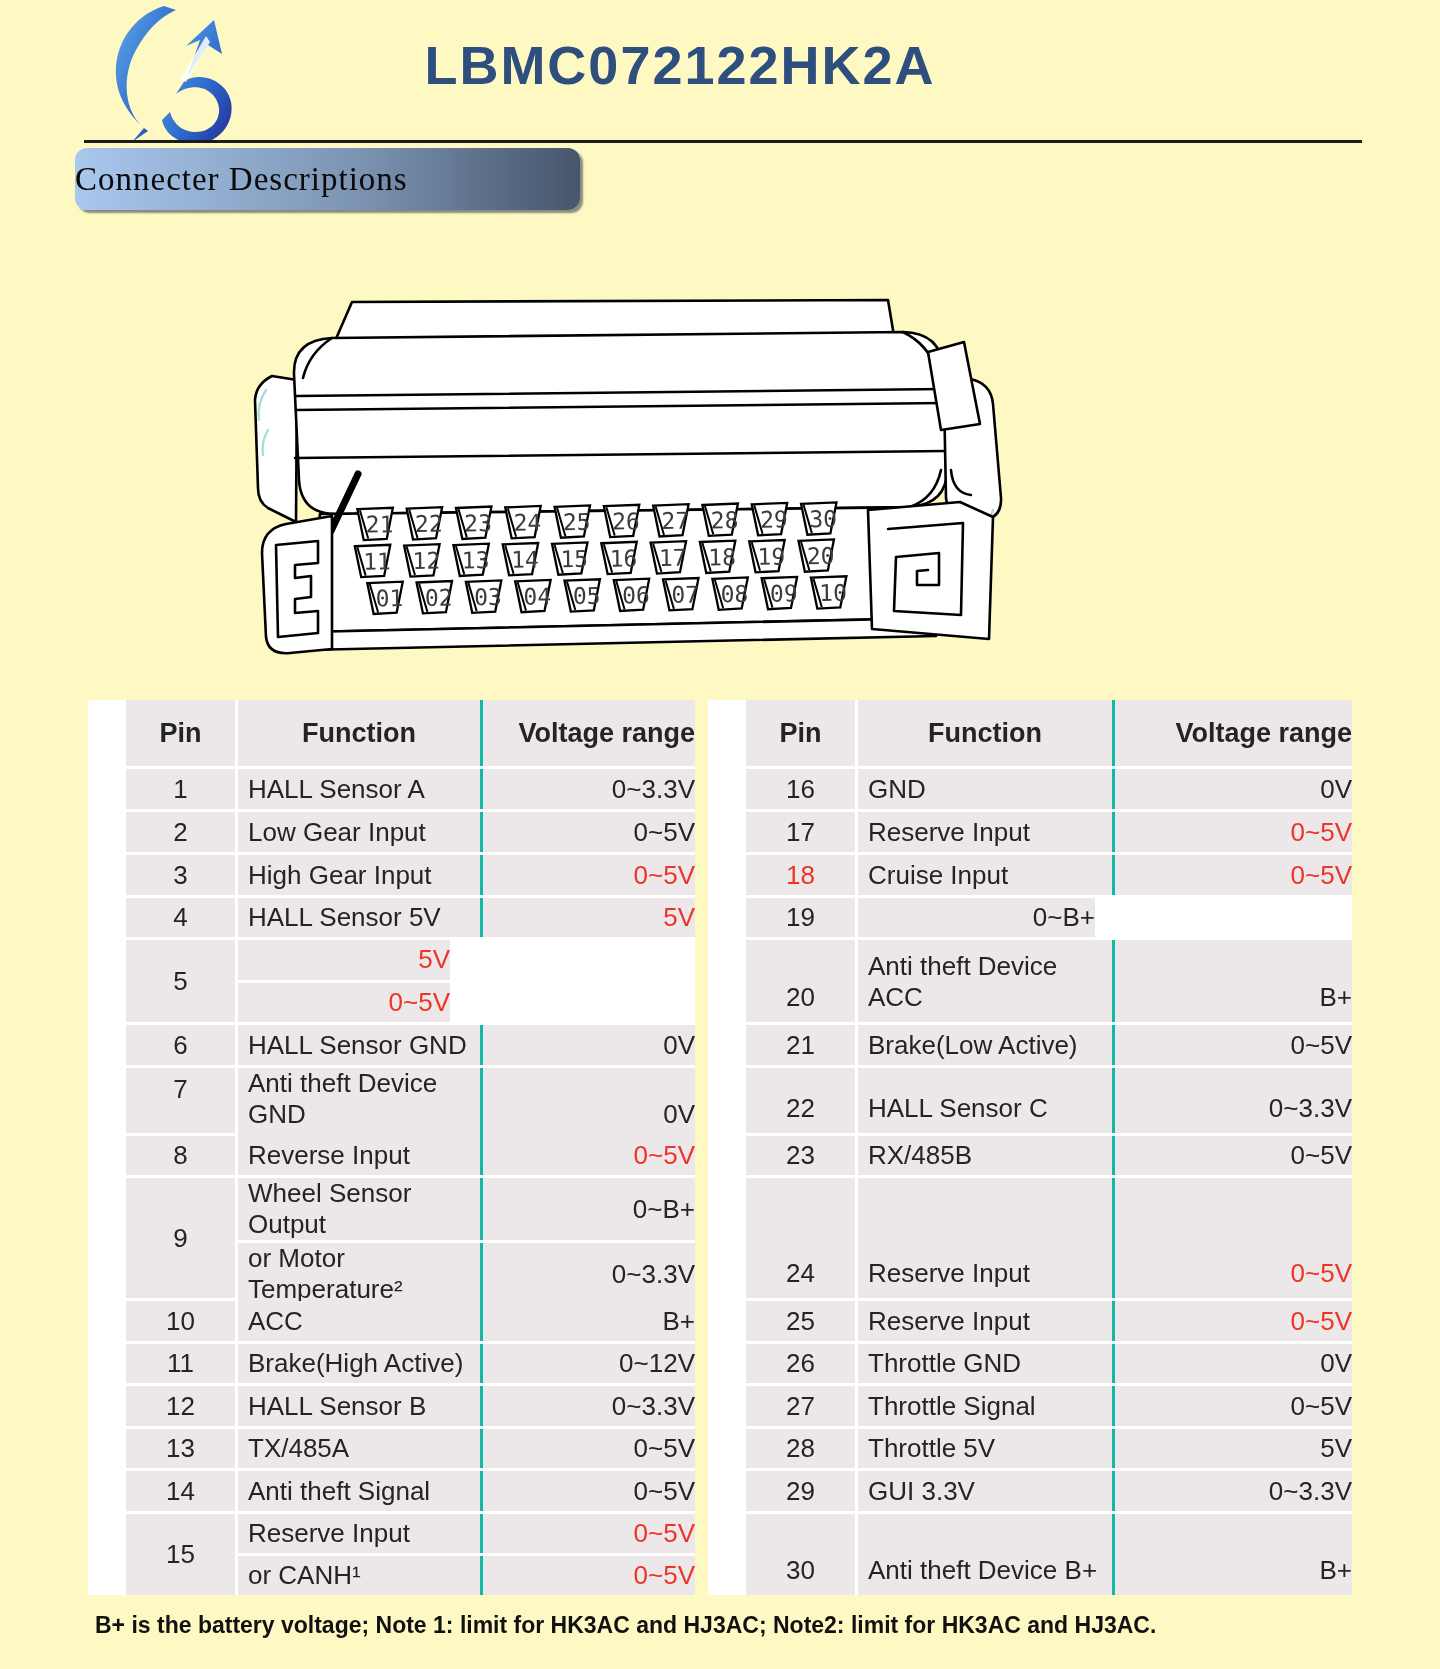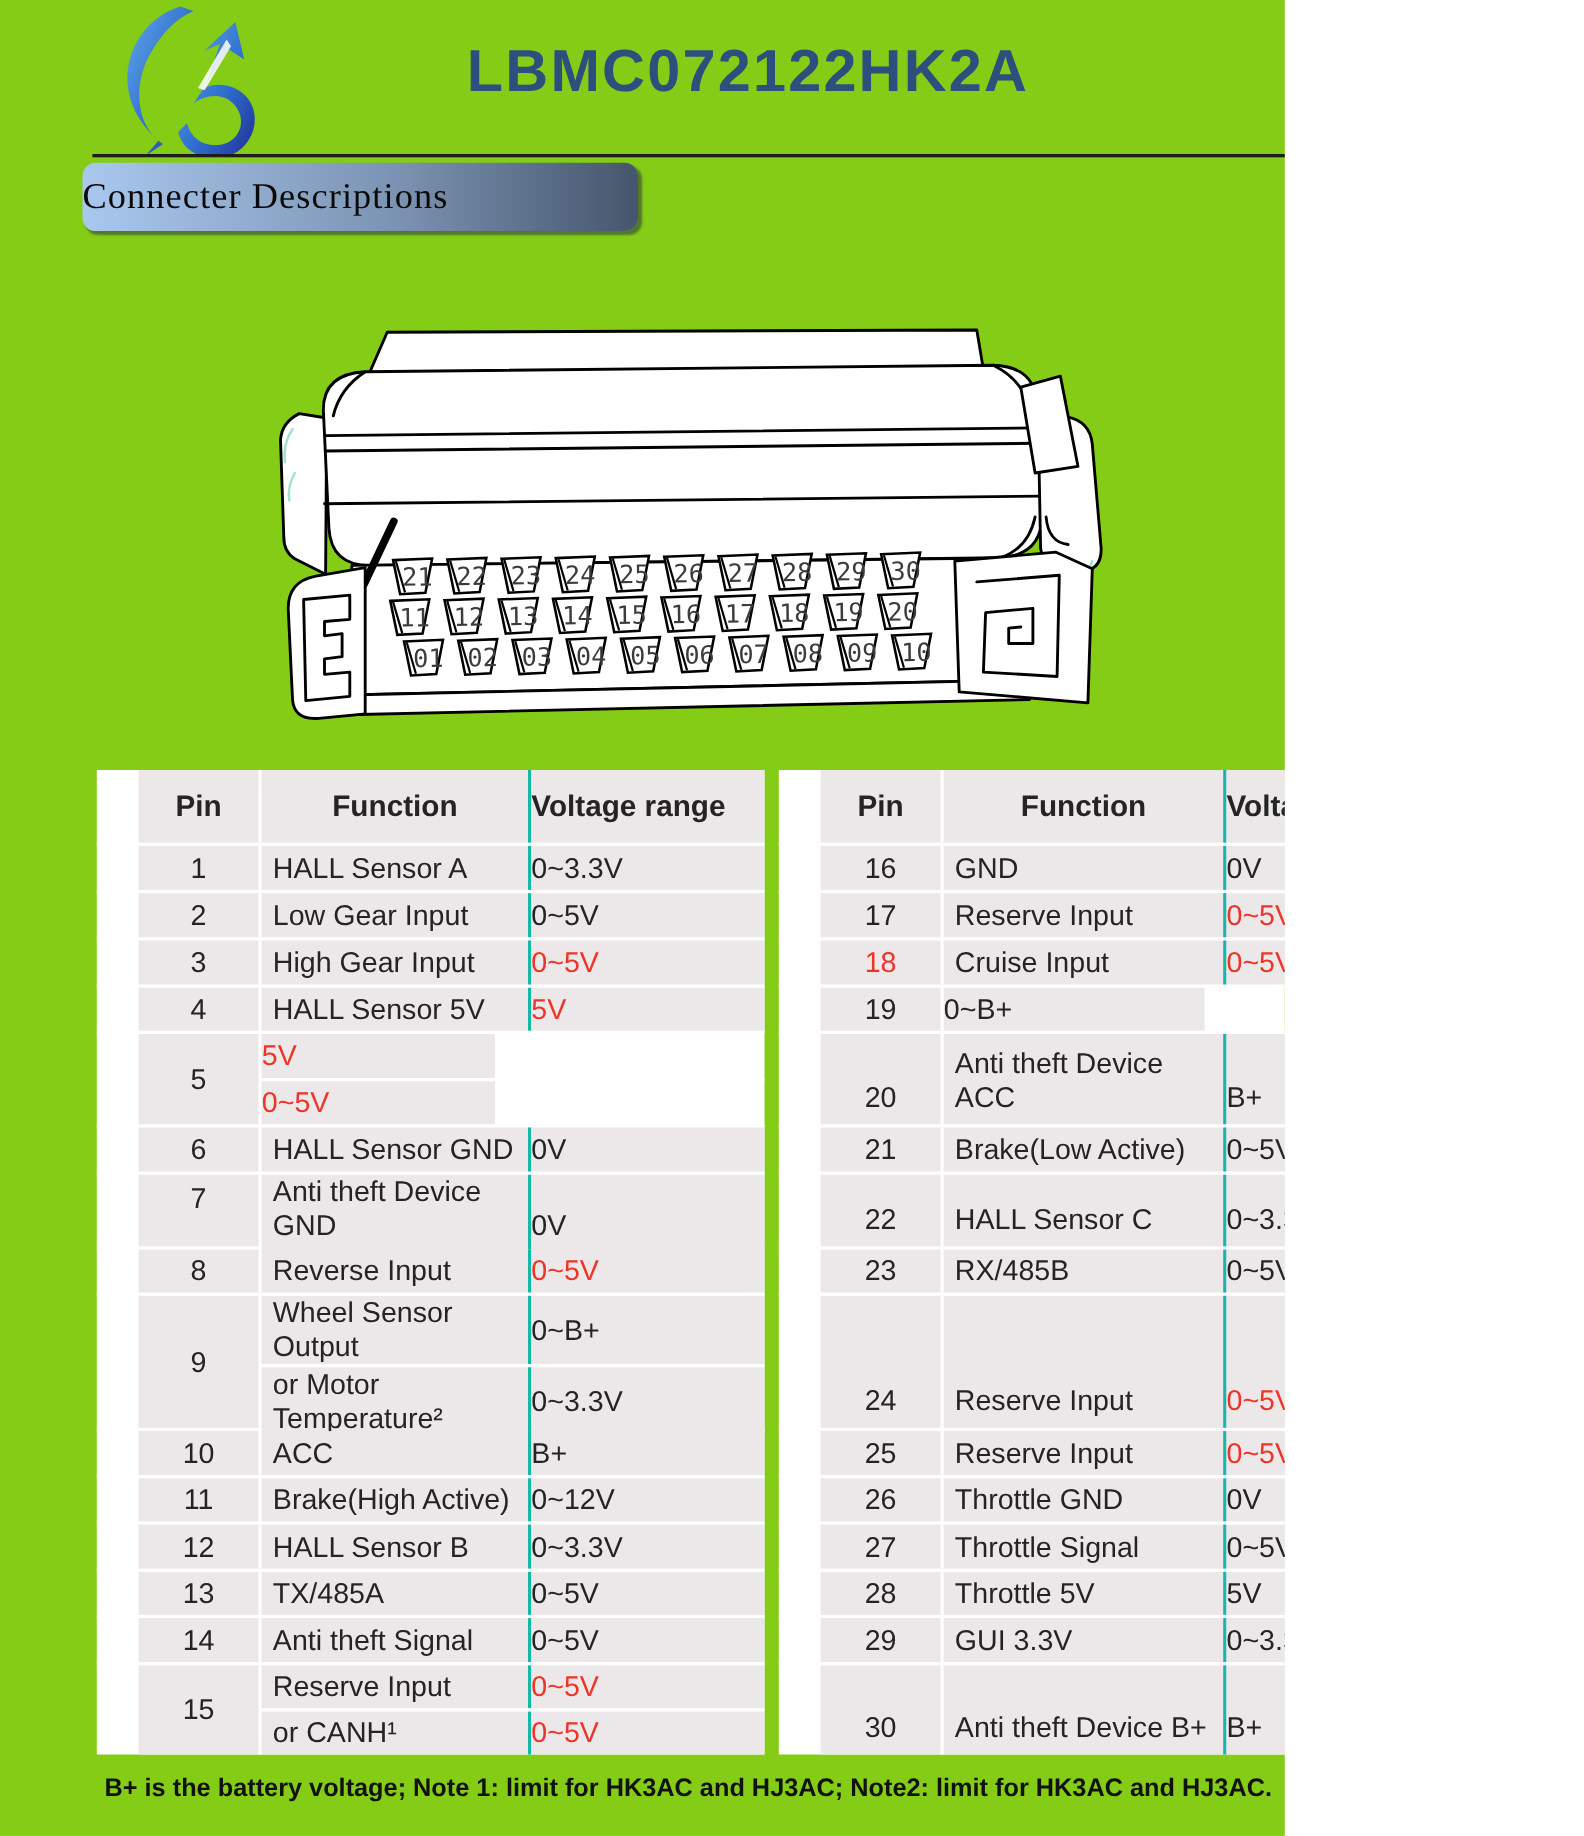--- a/index.html
+++ b/index.html
@@ -1,16 +1,16 @@
 <!DOCTYPE html>
 <html><head>
 <meta charset="utf-8">
 <style>
   html,body{margin:0;padding:0;background:#fff;}
-  #page{position:relative;width:1168px;height:1669px;background:#84cc16;overflow:hidden;
+  #page{position:relative;width:1440px;height:1669px;background:#fef9c3;overflow:hidden;
         font-family:"Liberation Sans",sans-serif;color:#222;}
 
   
   #logo{position:absolute;left:102px;top:2px;width:150px;height:140px;}
   #title{position:absolute;left:280px;top:34px;width:800px;text-align:center;
          font-size:54px;font-weight:700;letter-spacing:2px;color:#2e4e7e;}
   #hr{position:absolute;left:84px;top:140px;width:1278px;height:3px;background:#1c1c1c;}
 
   #banner{position:absolute;left:75px;top:148px;width:505px;height:62px;border-radius:12px;
           background:linear-gradient(90deg,#a9c8ee 0%,#7d95b4 55%,#46566c 100%);
@@ -29,21 +29,21 @@
   .trow{display:flex;box-sizing:border-box;}
   .trow + .trow{border-top:3px solid #fff;}
   .cell{background:#ece7e9;box-sizing:border-box;display:flex;}
   .pinc{flex:0 0 112px;border-right:3px solid #fff;align-items:center;justify-content:center;margin-left:38px;}
   .rest{flex:1;display:flex;flex-direction:column;}
   .line{display:flex;flex:1;}
   .line + .line{border-top:3px solid #fff;}
   .func{flex:1;border-right:3px solid #14b8a6;align-items:center;padding-left:10px;}
   #ltable .volt{flex:0 0 212px;}
   #rtable .volt{flex:0 0 237px;}
-  .volt{align-items:center;justify-content:flex-start;}
+  .volt{align-items:center;justify-content:flex-end;}
   .thead .cell{font-weight:700;font-size:27px;align-items:center;}
   .thead .func{justify-content:center;padding-left:0;}
   .red{color:#ee3426;}
   .vb .func,.vb .volt{align-items:flex-end;padding-bottom:9px;}
   .vb .pinc{align-items:flex-end;padding-bottom:9px;}
   .pintop .pinc{align-items:flex-start;padding-top:6px;}
   .pintop .func,.pintop .volt{align-items:flex-end;padding-bottom:7px;}
 
   
   #footnote{position:absolute;left:95px;top:1612px;font-size:23px;font-weight:700;color:#111;}

